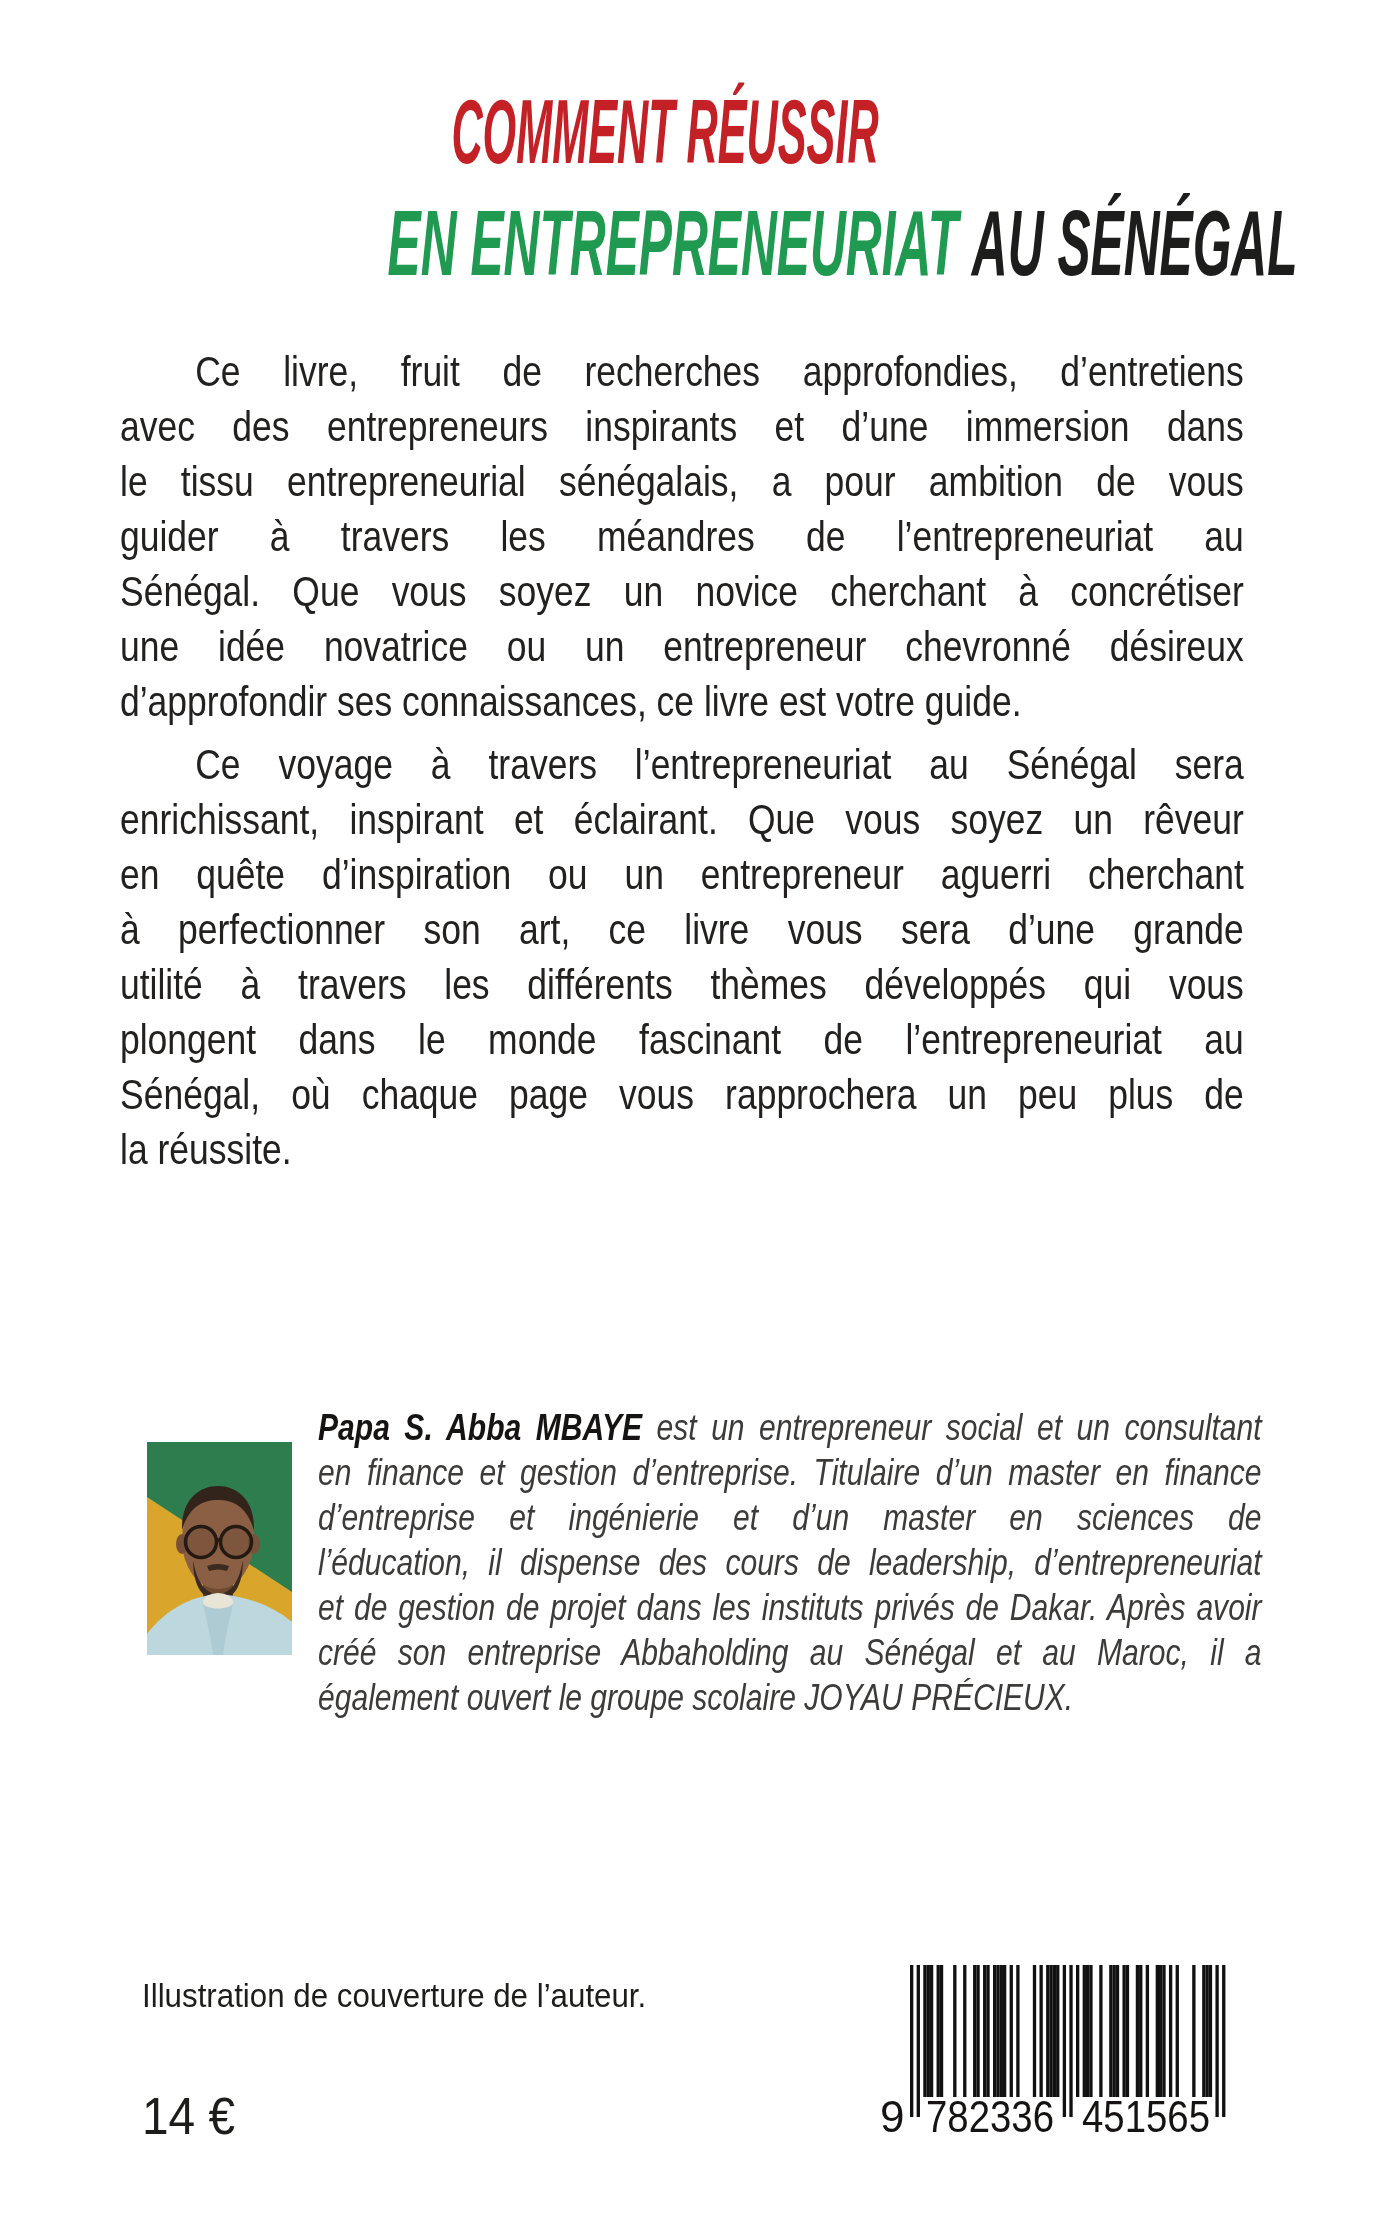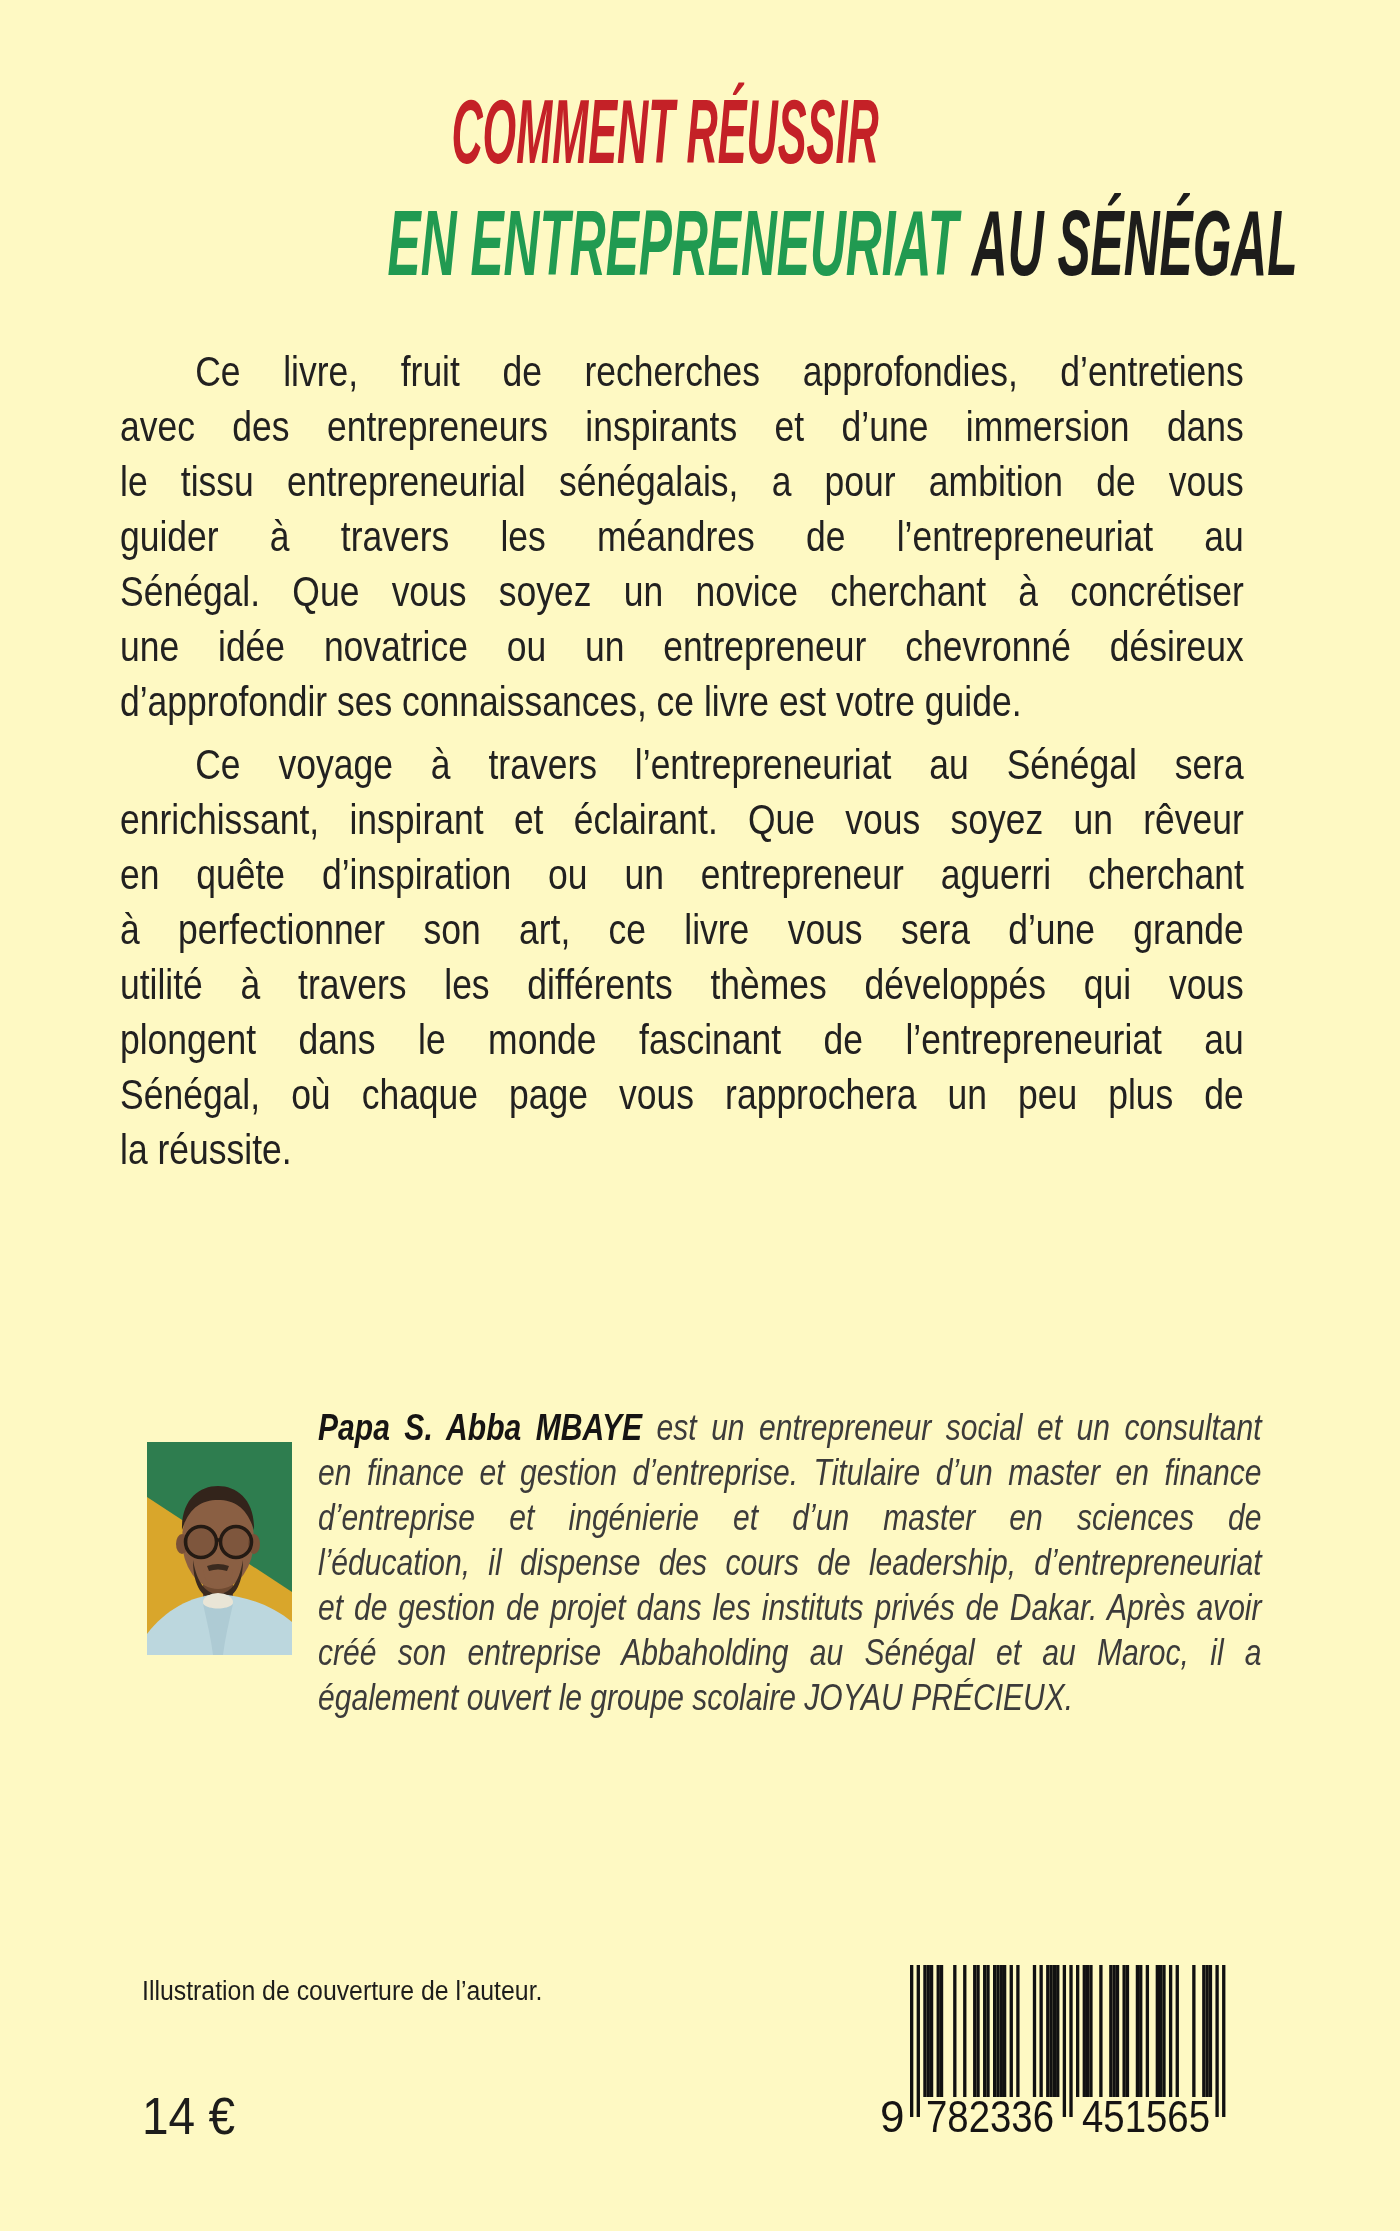--- a/index.html
+++ b/index.html
@@ -1,20 +1,20 @@
 <!DOCTYPE html>
 <html><head>
 <meta charset="utf-8">
 <style>
   html,body{margin:0;padding:0;background:#e8e8e8;}
   .page{
     position:relative;
     width:1400px;height:2231px;
     margin:0 auto;
-    background:#fef9c3;
+    background:#ffffff;
     font-family:"Liberation Sans", sans-serif;
     color:#1d1d1b;
     overflow:hidden;
   }
   
   .title-line{
     position:absolute;left:0;width:1330px;
     text-align:center;white-space:nowrap;line-height:1;
   }
   .t1{top:87px;font-size:90px;}
@@ -45,21 +45,21 @@
     transform:scaleX(0.835);transform-origin:left top;
     font-size:36px;line-height:45px;
     font-style:italic;color:#3c3b3a;
   }
   .bio .line{text-align:justify;text-align-last:justify;}
   .bio .line.last{text-align-last:left;}
   .bio-name{font-weight:bold;color:#161413;}
   
   .note,.isbn,.price{position:absolute;left:142px;white-space:nowrap;}
   .cond{display:inline-block;transform:scaleX(0.92);transform-origin:left top;}
-  .note{top:1976px;font-size:27px;}
+  .note{top:1976px;font-size:34px;}
   .isbn{top:2040px;font-size:39px;}
   .price{top:2086px;font-size:52px;}
   
   .barcode{position:absolute;left:872px;top:1965px;width:360px;height:172px;}
   .barcode text{
     font-family:"Liberation Sans", sans-serif;
     font-size:44px;fill:#161413;
   }
 </style>
 </head>

